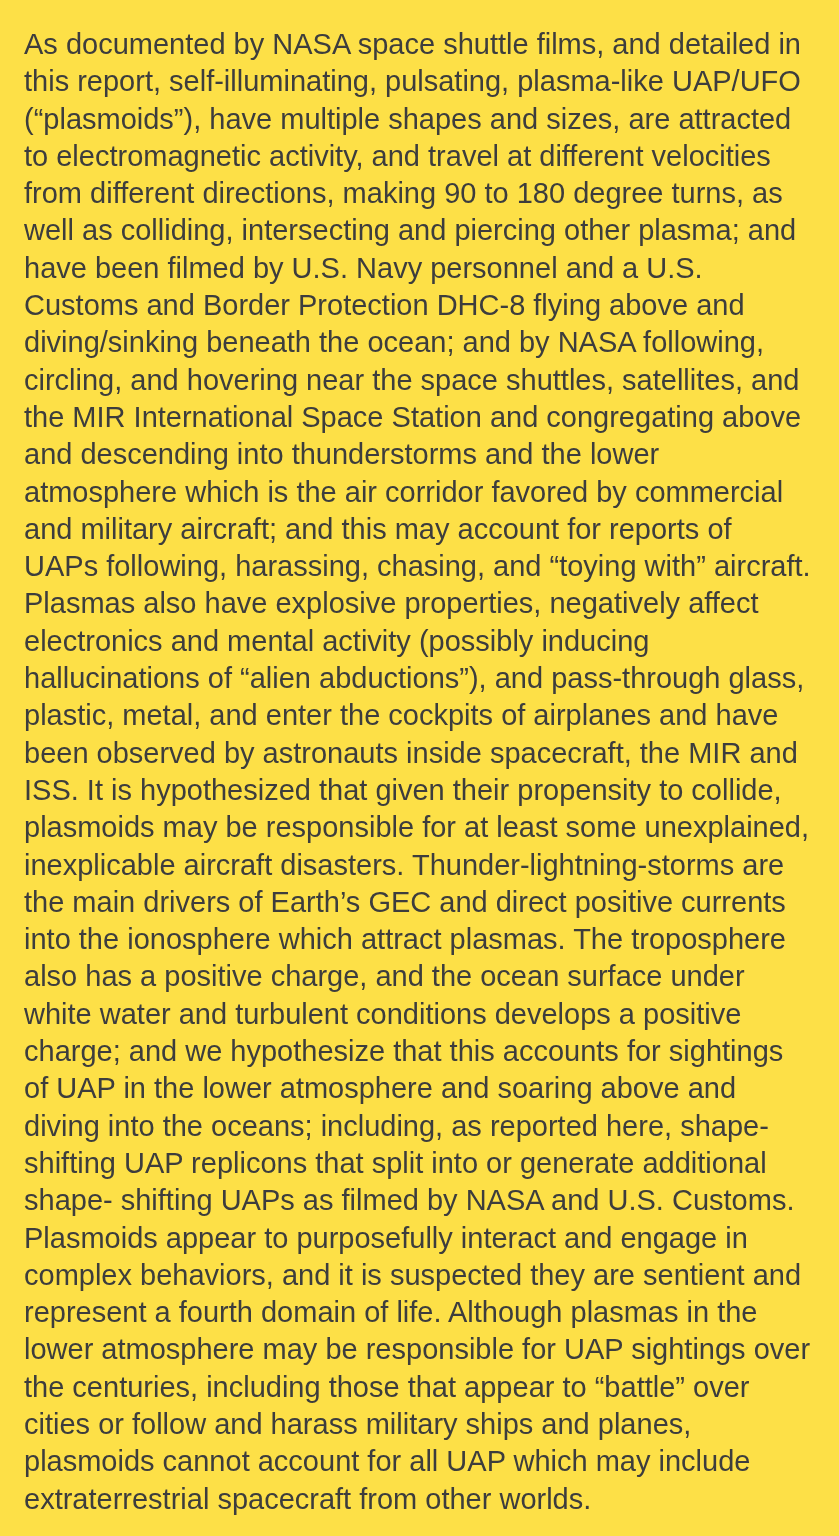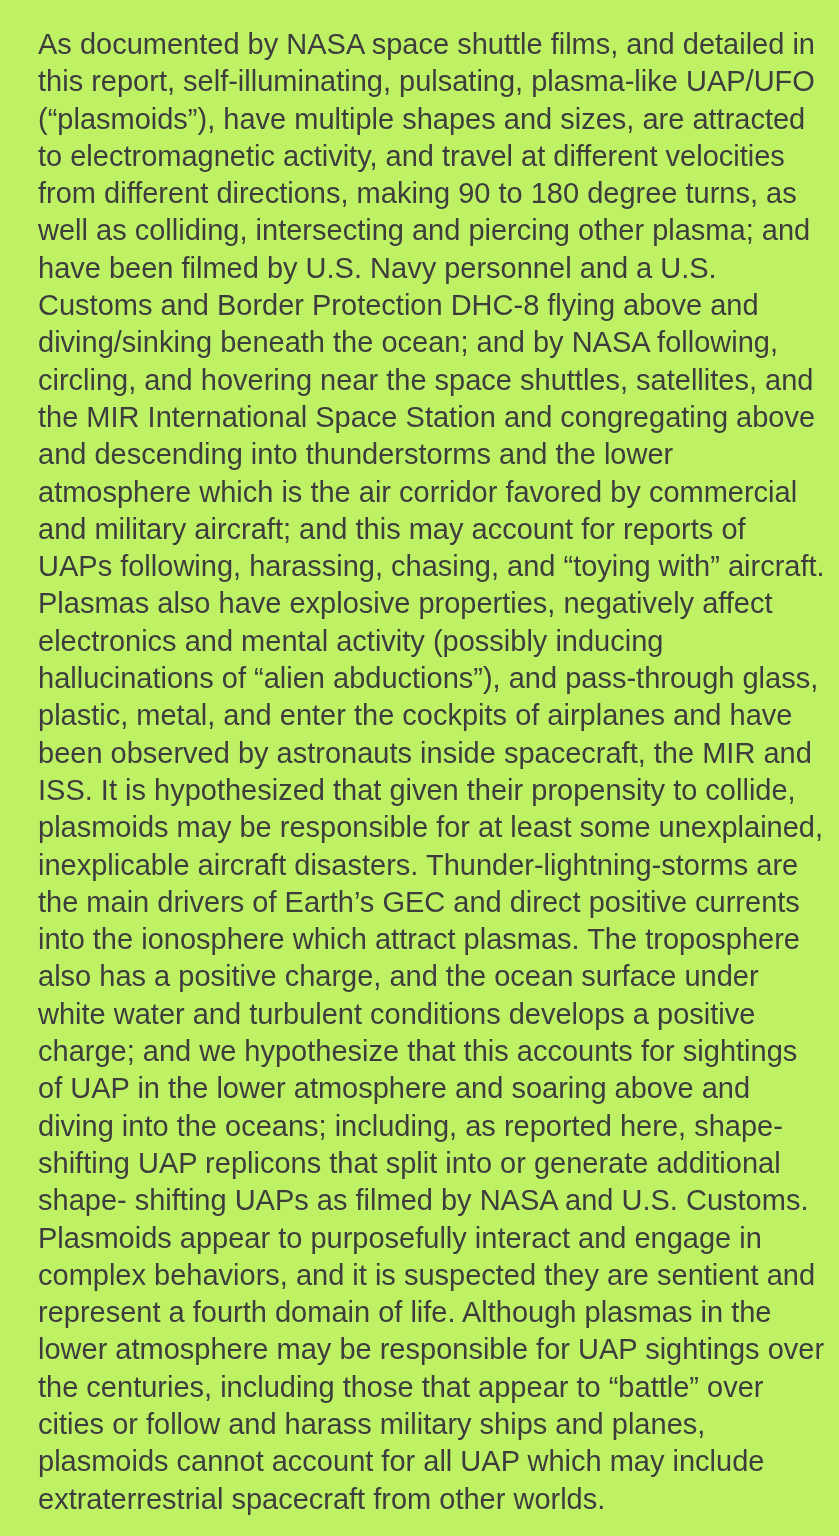--- a/index.html
+++ b/index.html
@@ -10,22 +10,22 @@
   body {
     width: 839px;
     height: 1536px;
     overflow: hidden;
     font-family: "Liberation Sans", sans-serif;
   }
   .page {
     box-sizing: border-box;
     width: 839px;
     height: 1536px;
-    background: #bef264;
-    padding: 26px 8px 0 38px;
+    background: #fde047;
+    padding: 26px 8px 0 24px;
   }
   .body-text {
     margin: 0;
     font-family: "Liberation Sans", sans-serif;
     font-size: 29px;
     line-height: 37.3px;
     color: #3d3d3d;
     letter-spacing: 0px;
     white-space: pre;
     text-rendering: optimizeLegibility;

